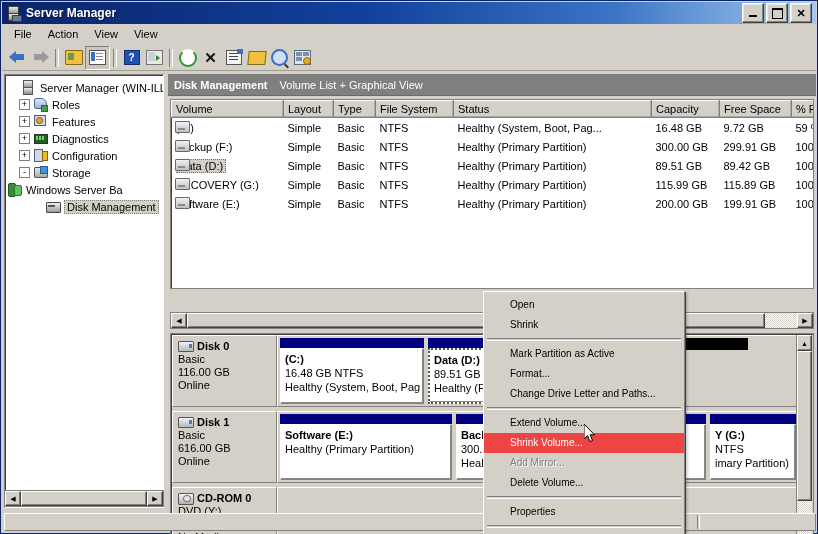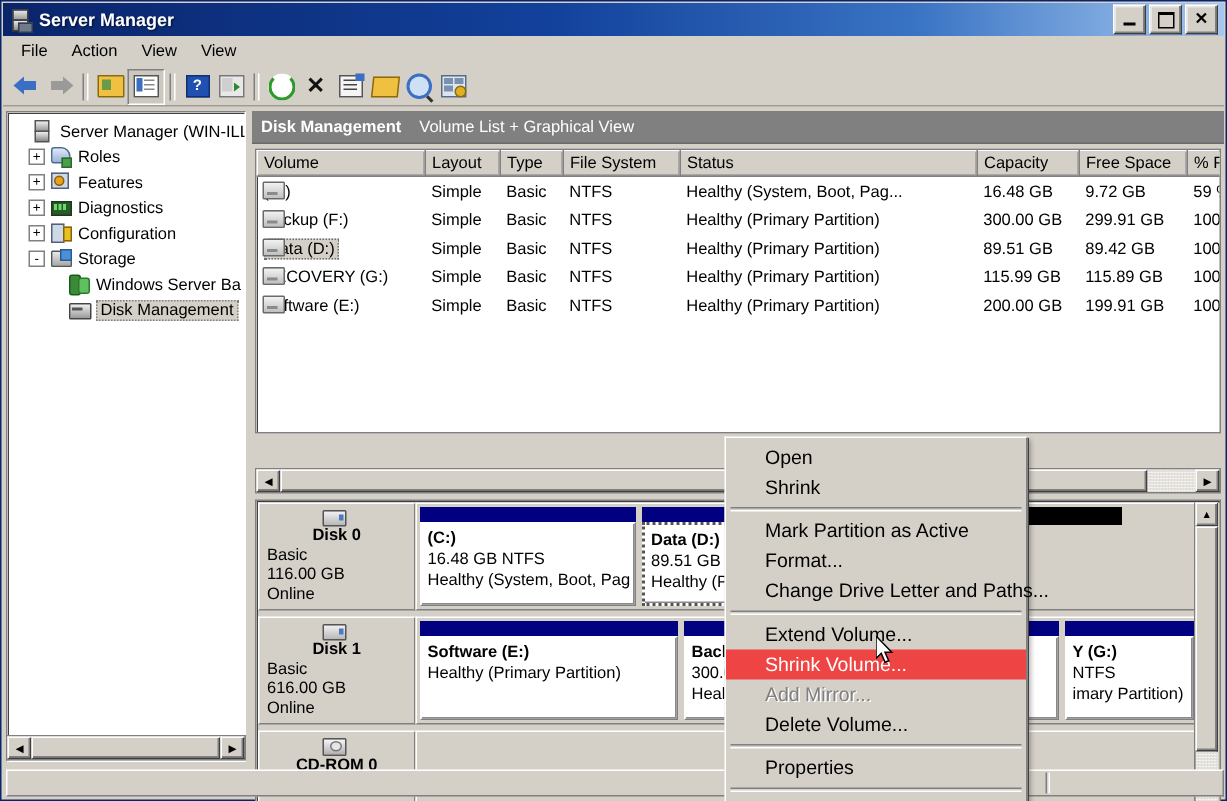--- a/index.html
+++ b/index.html
@@ -317,21 +317,21 @@
   }
   .diskinfo {
     width: 105px; height: 72px;
     background: #d4d0c8;
     border: 1px solid #fff;
     border-right-color: #808080; border-bottom-color: #808080;
     box-sizing: border-box;
     padding: 4px 5px; font-size: 11px; line-height: 13px;
     flex: 0 0 auto;
   }
-  .diskinfo .dtitle { font-weight: bold; display: flex; align-items: center; flex-direction: column; }
+  .diskinfo .dtitle { font-weight: bold; display: flex; align-items: center; }
   .diskicon {
     width: 14px; height: 9px; margin-right: 3px;
     background: linear-gradient(#f2f2f2,#b8b8b8);
     border: 1px solid #555; border-radius: 1px; position: relative; flex: 0 0 auto;
   }
   .diskicon::after { content:""; position:absolute; right:1px; top:2px; width:3px;height:4px; background:#4a7ac0; }
   .cdicon {
     width: 14px; height: 10px; margin-right: 3px;
     background: linear-gradient(#f6f6f6,#b0b0b0);
     border: 1px solid #555; border-radius: 1px; position: relative; flex: 0 0 auto;
@@ -412,21 +412,21 @@
     background: #d4d0c8;
     border: 1px solid #808080;
     border-top-color: #fff; border-left-color: #fff;
     box-shadow: 1px 1px 0 #404040, 2px 2px 3px rgba(0,0,0,.28);
     padding: 3px 0;
     box-sizing: border-box;
     z-index: 50;
   }
   .ctxitem {
     height: 20px; line-height: 20px;
-    padding-left: 26px; font-size: 13px;
+    padding-left: 26px; font-size: 10px;
     white-space: nowrap; color: #000;
   }
   .ctxitem.hl { background: #ef4444; color: #fff; }
   .ctxitem.disabled { color: #808080; text-shadow: 1px 1px 0 #fff; }
   .ctxsep { height: 1px; margin: 3px 3px 3px 3px; border-top: 1px solid #808080; border-bottom: 1px solid #fff; }
 
   .cursor {
     position: absolute; left: 583px; top: 423px;
     width: 12px; height: 19px; z-index: 60;
     pointer-events: none;
@@ -538,21 +538,21 @@
         <span class="ticon ic-config"></span>
         <span class="tlabel">Configuration</span>
       </div>
 
       <div class="tnode" style="padding-left:12px">
         <span class="tw">-</span>
         <span class="ticon ic-storage"></span>
         <span class="tlabel">Storage</span>
       </div>
 
-      <div class="tnode" style="padding-left:38px">
+      <div class="tnode" style="">
         <span class="ticon ic-backup"></span>
         <span class="tlabel">Windows Server Ba</span>
       </div>
 
       <div class="tnode" style="padding-left:38px">
         <span class="ticon ic-diskmgmt"></span>
         <span class="tlabel sel">Disk Management</span>
       </div>
 
     </div>

